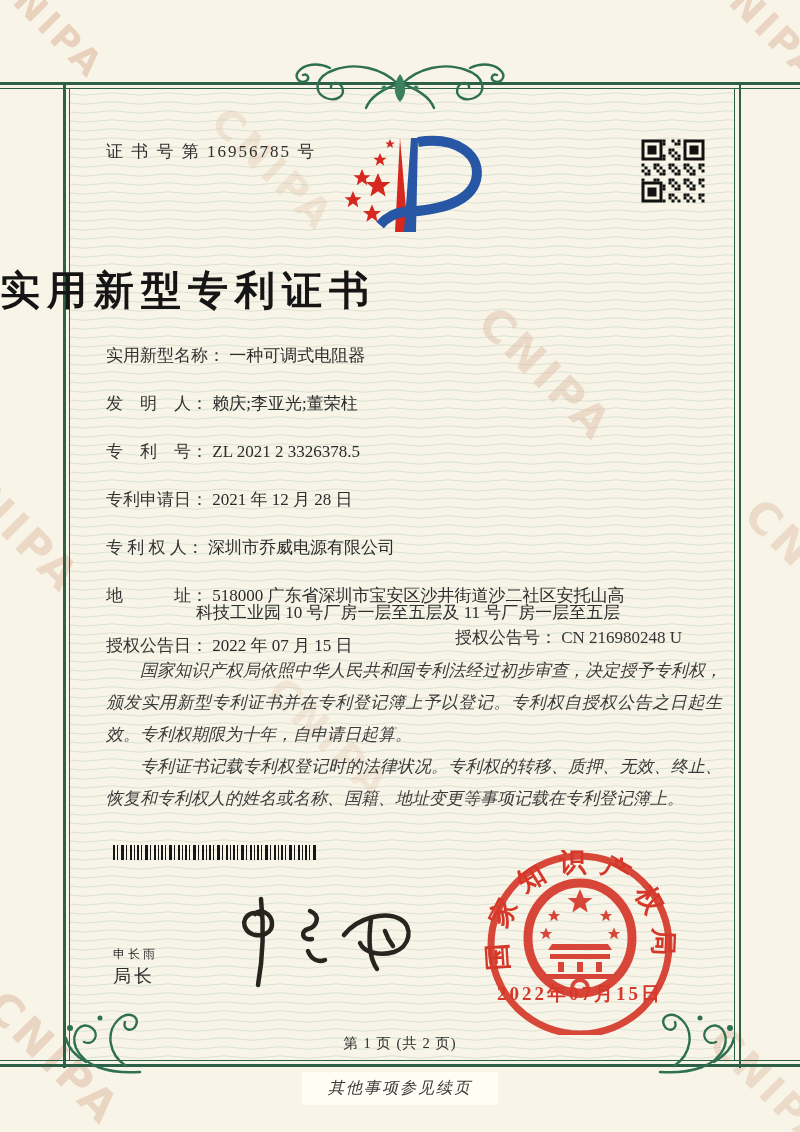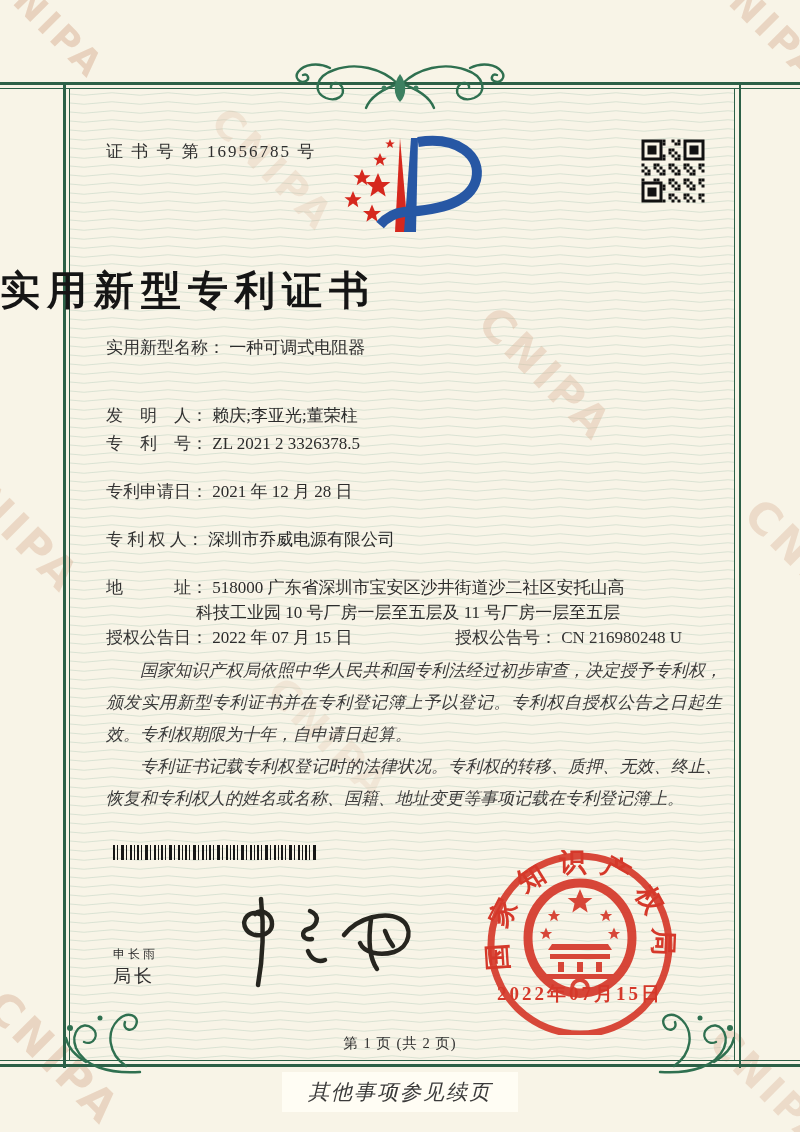--- a/index.html
+++ b/index.html
@@ -17,21 +17,21 @@
 
   
   .hline,.vline{position:absolute;background:#2c6047;}
   .hline{left:0;width:800px;}
   .vline{top:82px;height:986px;}
 
   
   .certno{position:absolute;left:106px;top:140px;font-size:17px;letter-spacing:2px;color:#2e2e2e;}
   .title{position:absolute;left:0;top:236px;width:736px;text-align:left;
          font-size:40px;font-weight:bold;letter-spacing:7px;color:#151515;}
-  .row{position:absolute;left:106px;font-size:17px;color:#333;white-space:nowrap;}
+  .row{position:absolute;left:106px;font-size:17px;color:#333;white-space:nowrap;margin-top:8px;}
   .row .lbl{display:inline-block;}
   .row .val{color:#2c2c2c;}
   .addr2{position:absolute;left:196px;top:601px;font-size:17px;color:#2c2c2c;}
   .grant2{position:absolute;left:455px;top:626px;font-size:17px;color:#333;white-space:nowrap;}
   .paras{position:absolute;left:106px;top:655px;width:616px;font-size:17px;line-height:32px;
          text-align:justify;color:#3b3b3b;font-style:italic;}
   .paras p{margin:0;text-indent:2em;}
 
   .barcode{position:absolute;left:113px;top:845px;width:205px;height:15px;
     background:repeating-linear-gradient(90deg,
@@ -41,21 +41,21 @@
       #161616 13px 14px,transparent 14px 17px,
       #161616 17px 19px,transparent 19px 21px,
       #161616 21px 22px,transparent 22px 24px);}
 
   .signer-title{position:absolute;left:113px;top:964px;font-size:18px;letter-spacing:3px;color:#2d2d2d;}
   .signer-name{position:absolute;left:113px;top:946px;font-size:12px;letter-spacing:3px;color:#2d2d2d;}
 
   .page-info{position:absolute;left:0;top:1034px;width:800px;text-align:center;
              font-size:14.5px;letter-spacing:1px;color:#2f2f2f;}
   .note{position:absolute;left:50%;top:1072px;transform:translateX(-50%);
-        background:#fffdf4;padding:6px 26px;font-size:21px;font-style:italic;
+        background:#fffdf4;padding:6px 26px;font-size:16px;font-style:italic;
         letter-spacing:2px;color:#3a3a3a;white-space:nowrap;}
 
   svg{position:absolute;}
   .flourish{stroke:#2f7050;stroke-width:2.4;fill:none;stroke-linecap:round;}
 </style>
 </head>
 <body>
 
 <div id="page">
 
@@ -357,21 +357,21 @@
       <rect x="4.5" y="46.5" width="15" height="15" fill="#f8f4e7"></rect>
       <rect x="7.5" y="49.5" width="9" height="9" fill="#111"></rect>
     </svg>
 
   <h1 class="title">实用新型专利证书</h1>
 
   <div class="row" style="top:336px;">
     <span class="lbl">实用新型名称：</span>
     <span class="val">一种可调式电阻器</span>
   </div>
-  <div class="row" style="top:404px;">
+  <div class="row" style="top:384px;">
     <span class="lbl">发　明　人：</span>
     <span class="val">赖庆;李亚光;董荣柱</span>
   </div>
   <div class="row" style="top:432px;">
     <span class="lbl">专　利　号：</span>
     <span class="val">ZL 2021 2 3326378.5</span>
   </div>
   <div class="row" style="top:480px;">
     <span class="lbl">专利申请日：</span>
     <span class="val">2021 年 12 月 28 日</span>

